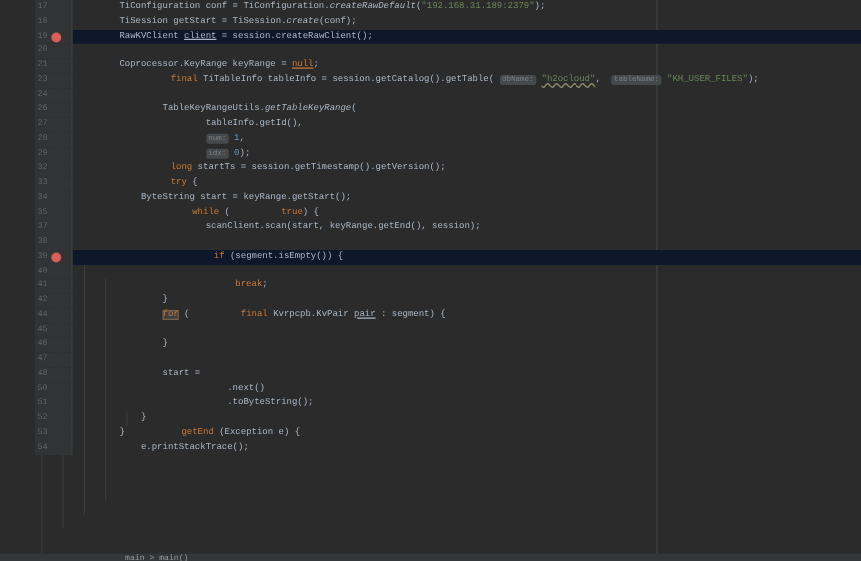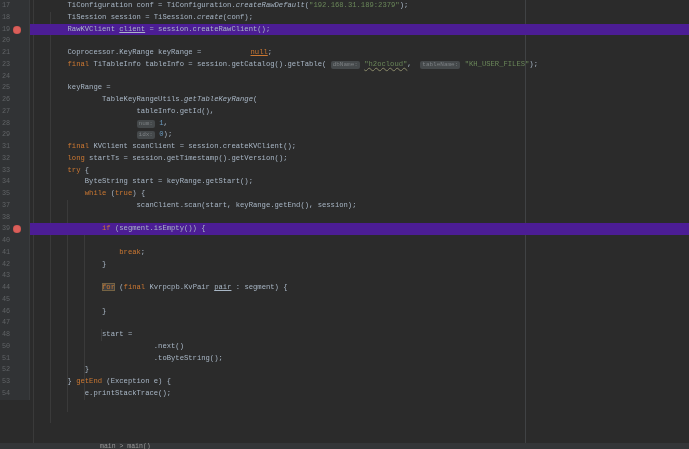--- a/index.html
+++ b/index.html
@@ -3,35 +3,35 @@
 <meta charset="utf-8">
 <style>
   html,body{margin:0;padding:0;background:#2b2b2b;}
   #screen{position:relative;width:689px;height:449px;background:#2b2b2b;overflow:hidden;
           font-family:"Liberation Mono",monospace;}
   
   .vguide{position:absolute;width:1px;background:#3a3a3a;z-index:0;}
   #margin-guide{position:absolute;left:525px;top:0;width:1px;height:443px;background:#404244;z-index:0;}
   
   #code-rows{position:absolute;left:0;top:0;right:0;z-index:1;}
-  .row{display:flex;height:11.76px;line-height:11.76px;white-space:pre;}
+  .row{display:flex;height:11.76px;line-height:11.76px;white-space:pre;padding-left:28px;}
   .gut{position:relative;flex:0 0 30px;background:#313335;border-right:1px solid #3a3c3e;
        color:#606366;font-size:6.8px;padding-left:2px;box-sizing:border-box;}
   .bp{position:absolute;left:13px;top:2px;width:8px;height:8px;border-radius:50%;
       background:#db5f5a;box-shadow:inset 0 0 1px #a33c38;}
   .code{flex:1;font-size:7.2px;color:#a9b7c6;padding-left:3px;}
-  .row.hl .code{background:#4c1d95;}
+  .row.hl .code{background:#0f172a;}
   
-  .k{color:#cc7832;}
+  .k{color:#cc7832;margin-left:41px;}
   .s{color:#6a8759;}
   .sw{color:#6a8759;text-decoration:underline wavy #8a8a6a;text-decoration-thickness:1px;text-underline-offset:1px;}
   .n{color:#6897bb;}
   .i{font-style:italic;}
   .u{text-decoration:underline;text-underline-offset:1px;}
-  .ku{color:#cc7832;text-decoration:underline;text-underline-offset:1px;margin-left:45px;}
+  .ku{color:#cc7832;text-decoration:underline;text-underline-offset:1px;}
   .kx{color:#cc7832;background:#404040;outline:1px solid #756343;outline-offset:-1px;}
   .h{display:inline-block;background:#45494b;color:#7d8184;font-size:6px;line-height:8px;
      border-radius:2px;padding:0 2px;vertical-align:baseline;}
   
   #breadcrumbs{position:absolute;left:0;bottom:0;width:689px;height:6px;background:#343638;
                z-index:2;overflow:hidden;}
   #breadcrumbs .bc-text{position:absolute;left:100px;top:0;font-size:6.5px;line-height:7px;color:#9b9b9b;}
 </style>
 </head>
 <body>
@@ -40,43 +40,40 @@
   <div id="guides">
       <div class="vguide" style="left: 33px; top: 0px; height: 443px;"></div>
       <div class="vguide" style="left: 50px; top: 11.76px; height: 411.6px;"></div>
       <div class="vguide" style="left: 67px; top: 199.9px; height: 211.7px;"></div>
       <div class="vguide" style="left: 84px; top: 223.4px; height: 176.4px;"></div>
       <div class="vguide" style="left: 101px; top: 329.3px; height: 11.8px;"></div>
     </div>
   <div id="margin-guide"></div>
   <div id="code-rows">
       <div class="row"><span class="gut">17</span><span class="code"><span>        TiConfiguration conf = TiConfiguration.</span><span class="i">createRawDefault</span><span>(</span><span class="s">"192.168.31.189:2379"</span><span>);</span></span></div>
-      <div class="row"><span class="gut">18</span><span class="code"><span>        TiSession session = TiSession.</span><span class="i">create</span><span>(conf);</span></span></div>
+      <div class="row"><span class="gut">18</span><span class="code"><span>        TiSession getStart = TiSession.</span><span class="i">create</span><span>(conf);</span></span></div>
       <div class="row hl"><span class="gut">19<span class="bp"></span></span><span class="code"><span>        RawKVClient </span><span class="u">client</span><span> = session.createRawClient();</span></span></div>
       <div class="row"><span class="gut">20</span><span class="code"></span></div>
       <div class="row"><span class="gut">21</span><span class="code"><span>        Coprocessor.KeyRange keyRange = </span><span class="ku">null</span><span>;</span></span></div>
       <div class="row"><span class="gut">23</span><span class="code"><span>        </span><span class="k">final</span><span> TiTableInfo tableInfo = session.getCatalog().getTable( </span><span class="h">dbName:</span><span> </span><span class="sw">"h2ocloud"</span><span>,  </span><span class="h">tableName:</span><span> </span><span class="s">"KH_USER_FILES"</span><span>);</span></span></div>
       <div class="row"><span class="gut">24</span><span class="code"></span></div>
-      <div class="row"><span class="gut">25</span><span class="code"><span>        keyRange =</span></span></div>
       <div class="row"><span class="gut">26</span><span class="code"><span>                TableKeyRangeUtils.</span><span class="i">getTableKeyRange</span><span>(</span></span></div>
       <div class="row"><span class="gut">27</span><span class="code"><span>                        tableInfo.getId(),</span></span></div>
       <div class="row"><span class="gut">28</span><span class="code"><span>                        </span><span class="h">num:</span><span> </span><span class="n">1</span><span>,</span></span></div>
       <div class="row"><span class="gut">29</span><span class="code"><span>                        </span><span class="h">idx:</span><span> </span><span class="n">0</span><span>);</span></span></div>
-      <div class="row"><span class="gut">31</span><span class="code"><span>        </span><span class="k">final</span><span> KVClient scanClient = session.createKVClient();</span></span></div>
       <div class="row"><span class="gut">32</span><span class="code"><span>        </span><span class="k">long</span><span> startTs = session.getTimestamp().getVersion();</span></span></div>
       <div class="row"><span class="gut">33</span><span class="code"><span>        </span><span class="k">try</span><span> {</span></span></div>
       <div class="row"><span class="gut">34</span><span class="code"><span>            ByteString start = keyRange.getStart();</span></span></div>
       <div class="row"><span class="gut">35</span><span class="code"><span>            </span><span class="k">while</span><span> (</span><span class="k">true</span><span>) {</span></span></div>
       <div class="row"><span class="gut">37</span><span class="code"><span>                        scanClient.scan(start, keyRange.getEnd(), session);</span></span></div>
       <div class="row"><span class="gut">38</span><span class="code"></span></div>
       <div class="row hl"><span class="gut">39<span class="bp"></span></span><span class="code"><span>                </span><span class="k">if</span><span> (segment.isEmpty()) {</span></span></div>
       <div class="row"><span class="gut">40</span><span class="code"></span></div>
       <div class="row"><span class="gut">41</span><span class="code"><span>                    </span><span class="k">break</span><span>;</span></span></div>
       <div class="row"><span class="gut">42</span><span class="code"><span>                }</span></span></div>
-      <div class="row"><span class="gut">43</span><span class="code"></span></div>
       <div class="row"><span class="gut">44</span><span class="code"><span>                </span><span class="kx">for</span><span> (</span><span class="k">final</span><span> Kvrpcpb.KvPair </span><span class="u">pair</span><span> : segment) {</span></span></div>
       <div class="row"><span class="gut">45</span><span class="code"></span></div>
       <div class="row"><span class="gut">46</span><span class="code"><span>                }</span></span></div>
       <div class="row"><span class="gut">47</span><span class="code"></span></div>
       <div class="row"><span class="gut">48</span><span class="code"><span>                start =</span></span></div>
       <div class="row"><span class="gut">50</span><span class="code"><span>                            .next()</span></span></div>
       <div class="row"><span class="gut">51</span><span class="code"><span>                            .toByteString();</span></span></div>
       <div class="row"><span class="gut">52</span><span class="code"><span>            }</span></span></div>
       <div class="row"><span class="gut">53</span><span class="code"><span>        } </span><span class="k">getEnd</span><span> (Exception e) {</span></span></div>
       <div class="row"><span class="gut">54</span><span class="code"><span>            e.printStackTrace();</span></span></div>

